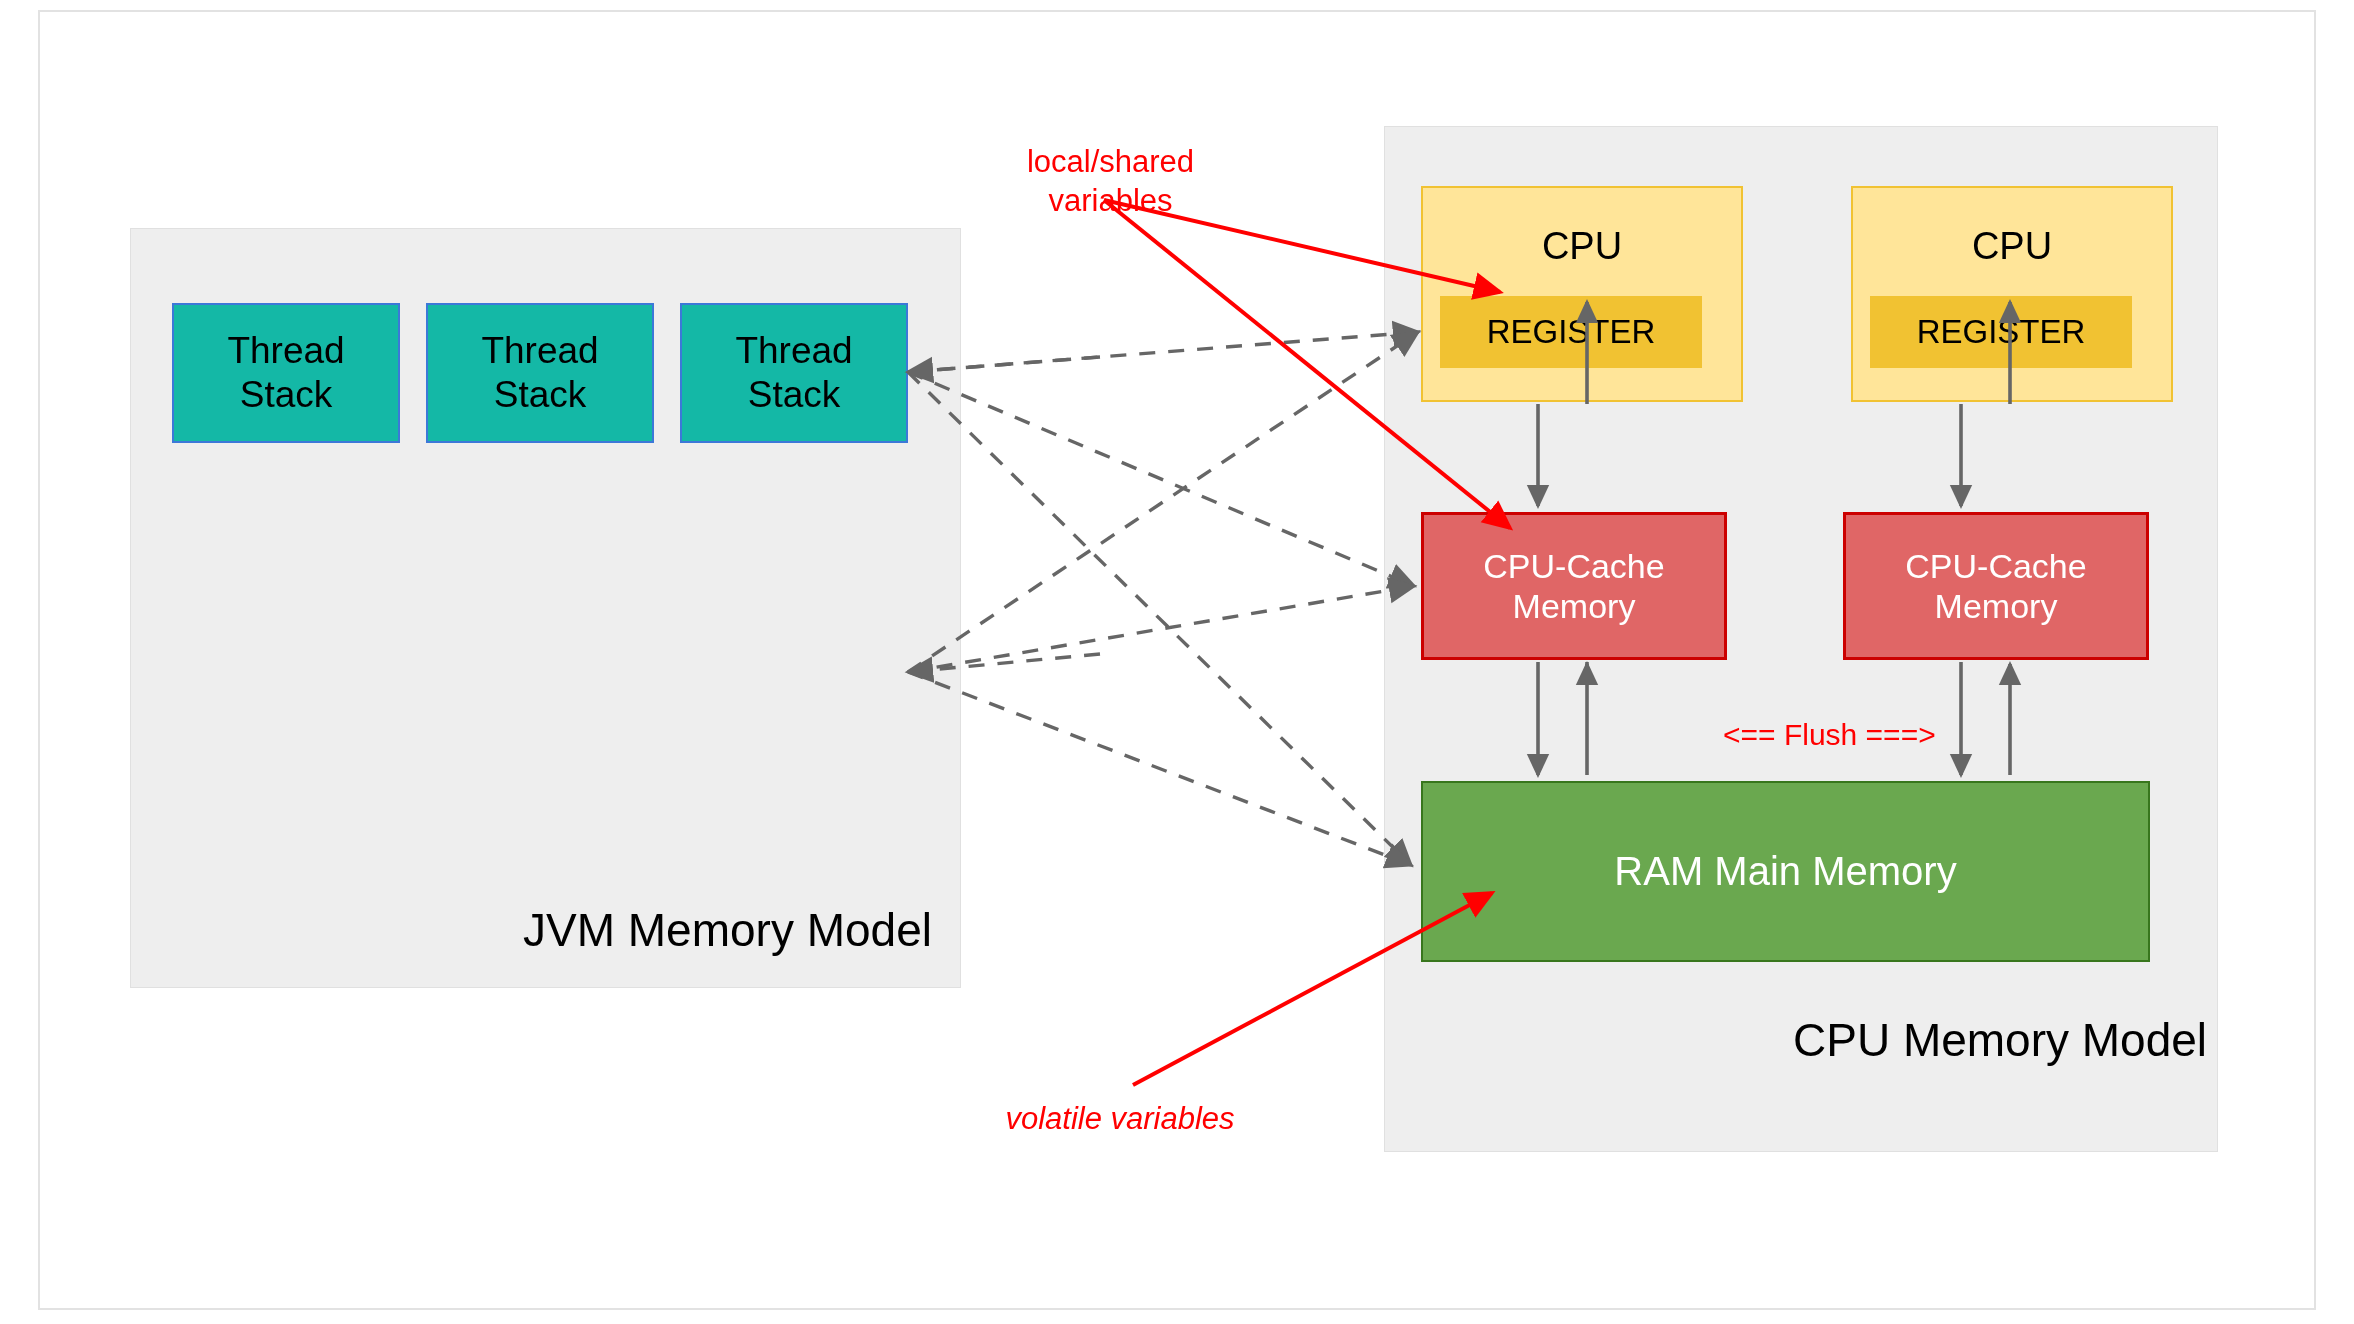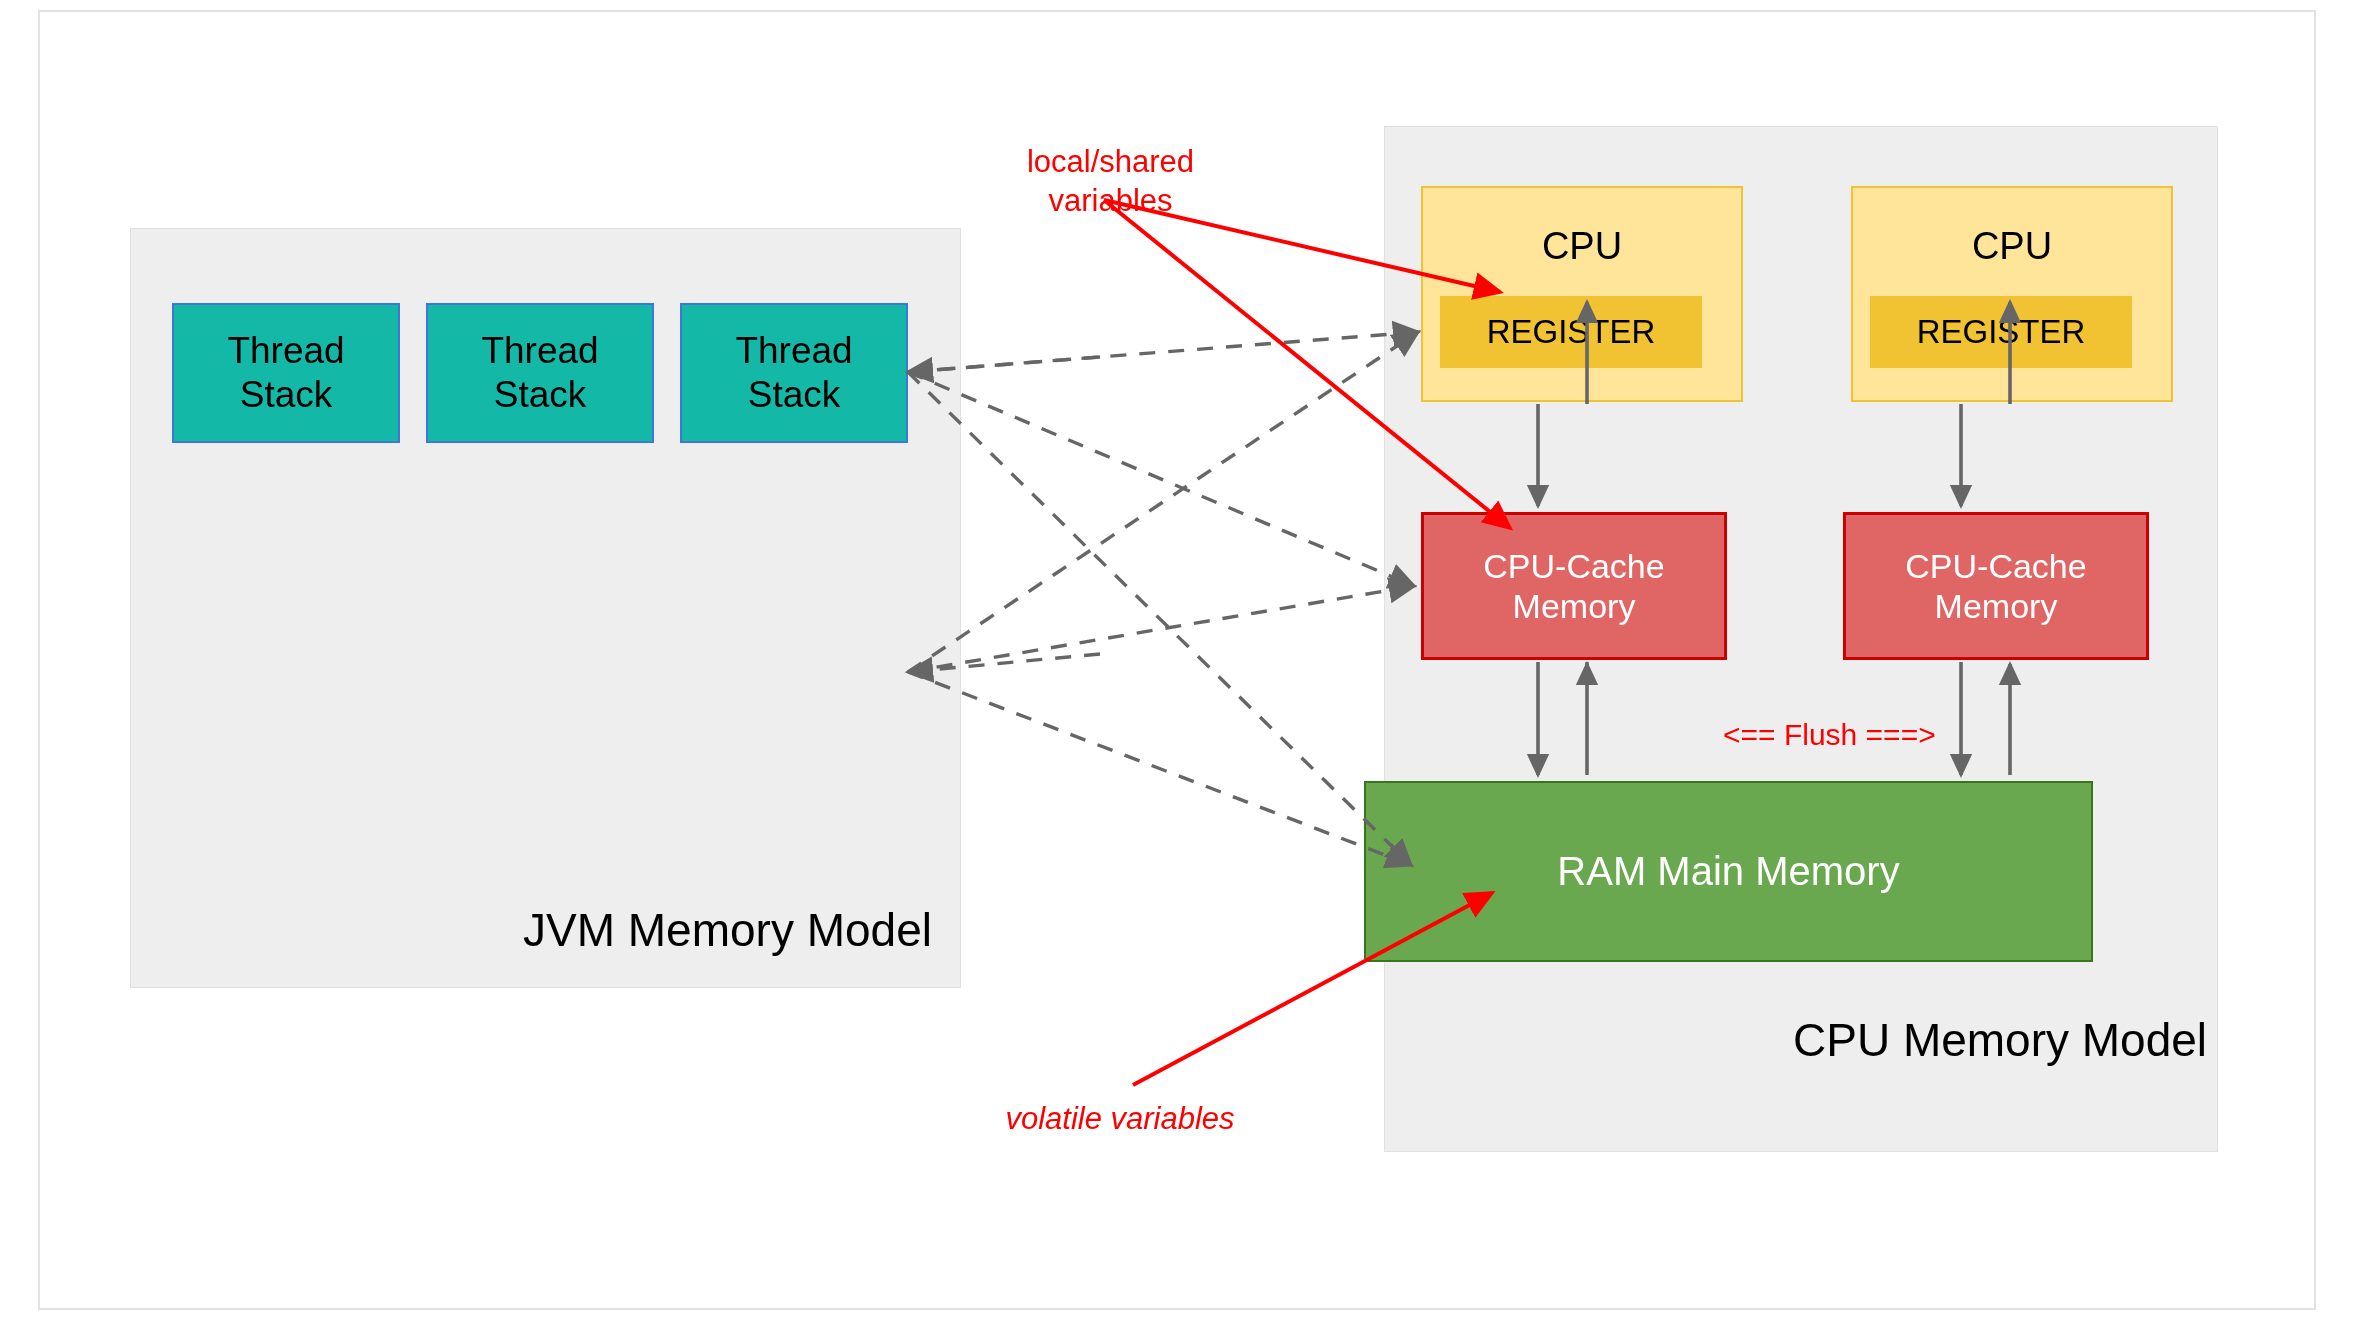--- a/index.html
+++ b/index.html
@@ -152,21 +152,21 @@
     <span>CPU</span>
   </div>
   <div class="node register" style="left:1870px; top:296px; width:262px; height:72px;">
     <span>REGISTER</span>
   </div>
   <div class="node cache" style="left:1843px; top:512px; width:306px; height:148px;">
     <span style="white-space:pre-line;">CPU-Cache
 Memory</span>
   </div>
 
-  <div class="node ram" style="left:1364px; top:781px; width:729px; height:181px;">
+  <div class="node ram" style="left:1421px; top:781px; width:729px; height:181px;">
     <span>RAM Main Memory</span>
   </div>
 
   <div class="flush-label" style="left:1675px; top:718px;margin-left:48px;">&lt;== Flush ===&gt;</div>
 
   <div class="container-caption" style="left:1777px; top:1013px;margin-left:16px;">CPU Memory Model</div>
 
   <div class="red-label" style="left:1003px; top:100px; width:215px;margin-top:43px;">local/shared
 variables</div>
 

